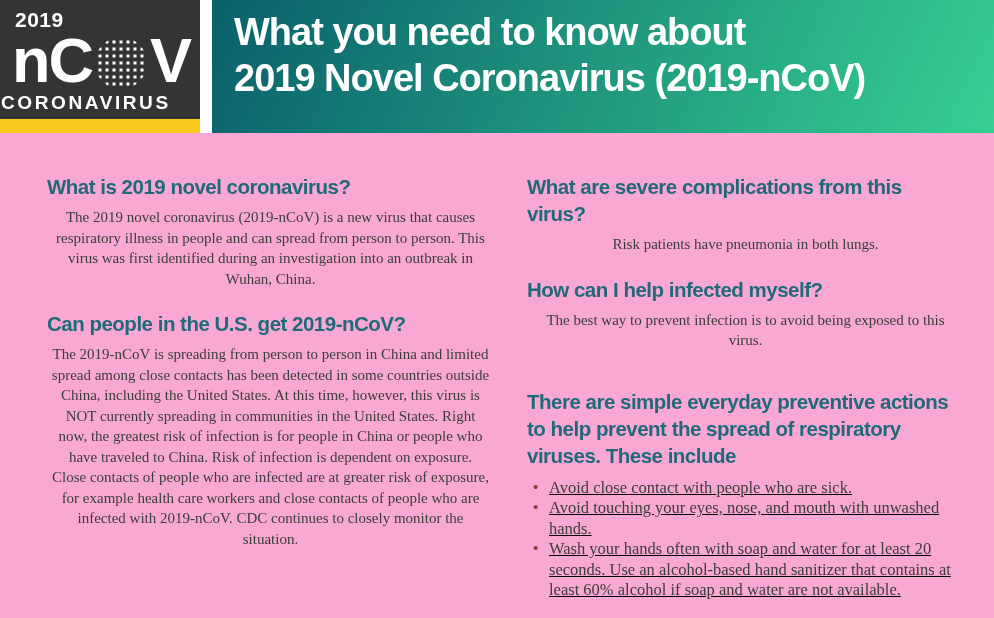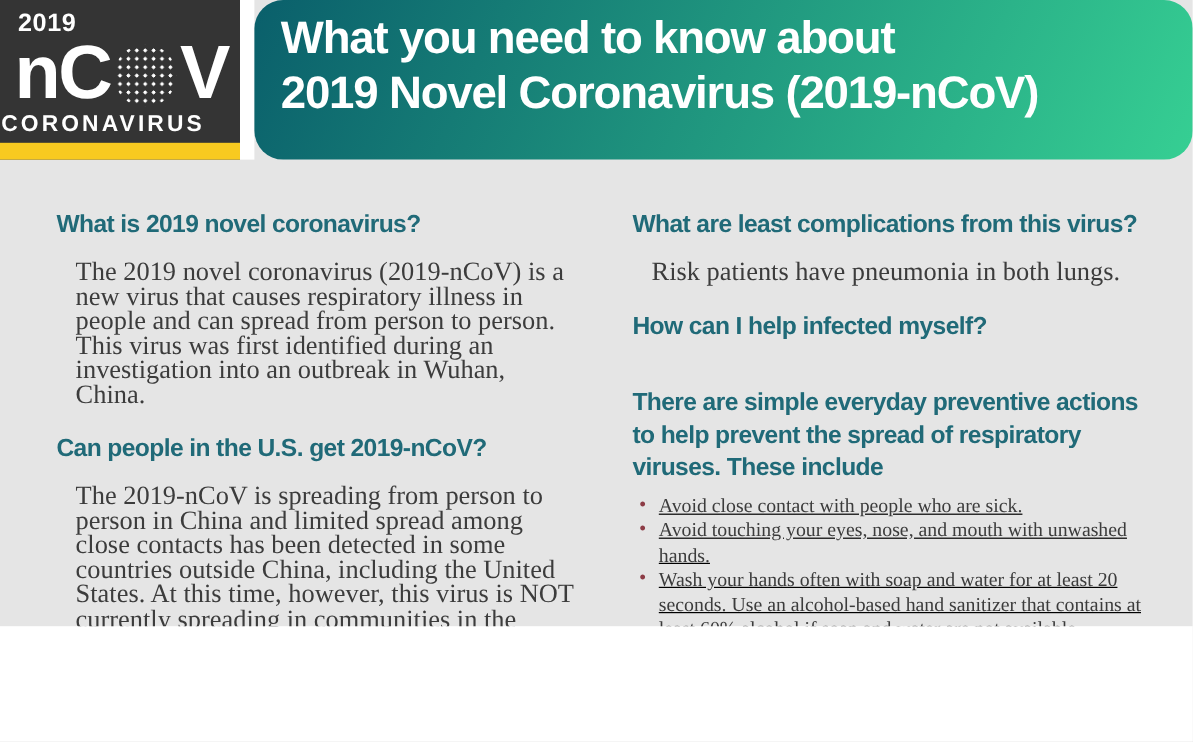--- a/index.html
+++ b/index.html
@@ -1,21 +1,21 @@
 <!DOCTYPE html>
 <html style="--banner_start: #0a5f6b; --banner_end: #36cf93; --logo_bg: #343434; --logo_bar: #f8ca20; --heading: #206a78; --body: #3c3c3c; --bullet: #8d3c46;"><head>
 <meta charset="utf-8">
 <style>
   html, body { margin: 0; padding: 0; background: #ffffff; }
   .page {
     position: relative;
     width: 994px;
-    height: 522px;
+    height: 618px;
     overflow: hidden;
-    background: #e5e5e5;
+    background: #f9a8d4;
     font-family: "Liberation Sans", sans-serif;
   }
 
   
   .header {
     display: flex;
     height: 133px;
     width: 100%;
   }
   .logo {
@@ -71,21 +71,20 @@
   }
   .header-gap {
     width: 12px;
     flex: 0 0 auto;
     background: #ffffff;
   }
   .banner {
     flex: 1 1 auto;
     height: 133px;
     background: linear-gradient(115deg, var(--banner_start, #0a5f6b) 0%, var(--banner_end, #36cf93) 100%);
-    border-radius: 24px;
   }
   .banner h1 {
     margin: 0;
     padding: 9px 0 0 22px;
     color: #ffffff;
     font-size: 38px;
     line-height: 46px;
     font-weight: bold;
     letter-spacing: -1px;
   }
@@ -105,25 +104,26 @@
     color: var(--heading, #206a78);
     font-size: 20.5px;
     line-height: 27px;
     font-weight: bold;
     letter-spacing: -0.5px;
   }
   .col h2:first-child { margin-top: 13px; }
   .col h2.big-gap { margin-top: 37px; }
 
   .col p {
-    margin: 16px;
+    margin: 3px;
     color: var(--body, #3c3c3c);
     font-family: "Liberation Serif", serif;
-    font-size: 22px;
+    font-size: 15px;
     line-height: 20.5px;
+    text-align: center;
   }
 
   .bullet-list {
     list-style: none;
     margin: 9px 0 0 0;
     padding: 0;
     text-decoration: underline;
   }
   .bullet-list li {
     position: relative;
@@ -167,24 +167,25 @@
       <h2>What is 2019 novel coronavirus?</h2>
       <p>The 2019 novel coronavirus (2019-nCoV) is a new virus that causes respiratory illness in people and can spread from person to person. This virus was first identified during an investigation into an outbreak in Wuhan, China.</p>
 
       <h2>Can people in the U.S. get 2019-nCoV?</h2>
       <p>The 2019-nCoV is spreading from person to person in China and limited spread among close contacts has been detected in some countries outside China, including the United States. At this time, however, this virus is NOT currently spreading in communities in the United States. Right now, the greatest risk of infection is for people in China or people who have traveled to China. Risk of infection is dependent on exposure. Close contacts of people who are infected are at greater risk of exposure, for example health care workers and close contacts of people who are infected with 2019-nCoV. CDC continues to closely monitor the situation.</p>
 
 
     </section>
 
     <section class="col right">
-      <h2>What are least complications from this virus?</h2>
+      <h2>What are severe complications from this virus?</h2>
       <p>Risk patients have pneumonia in both lungs.</p>
 
       <h2>How can I help infected myself?</h2>
+      <p>The best way to prevent infection is to avoid being exposed to this virus.</p>
 
       <h2 class="big-gap">There are simple everyday preventive actions to help prevent the spread of respiratory viruses. These include</h2>
       <ul class="bullet-list">
         <li>Avoid close contact with people who are sick.</li>
         <li>Avoid touching your eyes, nose, and mouth with unwashed hands.</li>
         <li>Wash your hands often with soap and water for at least 20 seconds. Use an alcohol-based hand sanitizer that contains at least 60% alcohol if soap and water are not available.</li>
       </ul>
 
       <h2 class="big-gap">If you are sick, to keep from spreading respiratory illness to others, you should</h2>
     </section>

